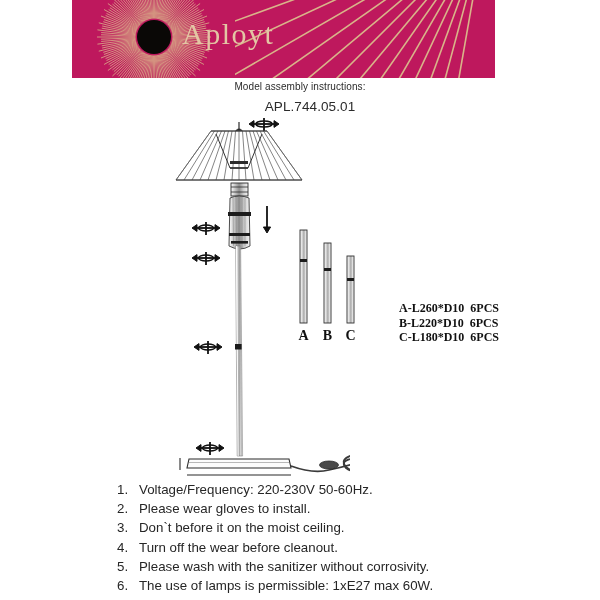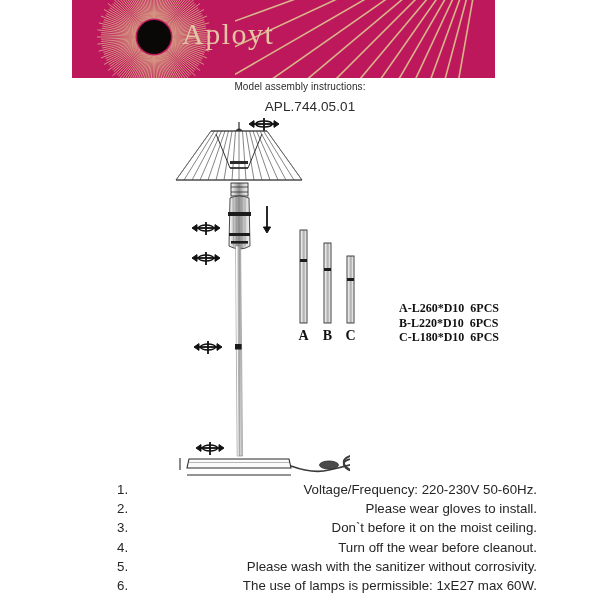--- a/index.html
+++ b/index.html
@@ -117,21 +117,21 @@
     align-items: baseline;
     font-size: 13.3px;
     line-height: 19.2px;
     color: #262626;
   }
   .instruction-num {
     width: 22px;
     flex: 0 0 22px;
     text-align: left;
   }
-  .instruction-text { flex: 1 1 auto; text-align: right; }
+  .instruction-text { flex: 1 1 auto; }
 </style>
 </head>
 <body>
 
 <div id="brand-banner">
 
   <svg id="banner-sunburst-left" viewBox="0 0 120 120">
     <g id="sunburst-rays" stroke="#d9b489" stroke-width="0.8" fill="none">
         <line x1="78.50" y1="60.00" x2="117.00" y2="60.00"></line>
         <line x1="78.48" y1="60.77" x2="112.95" y2="62.22"></line>

